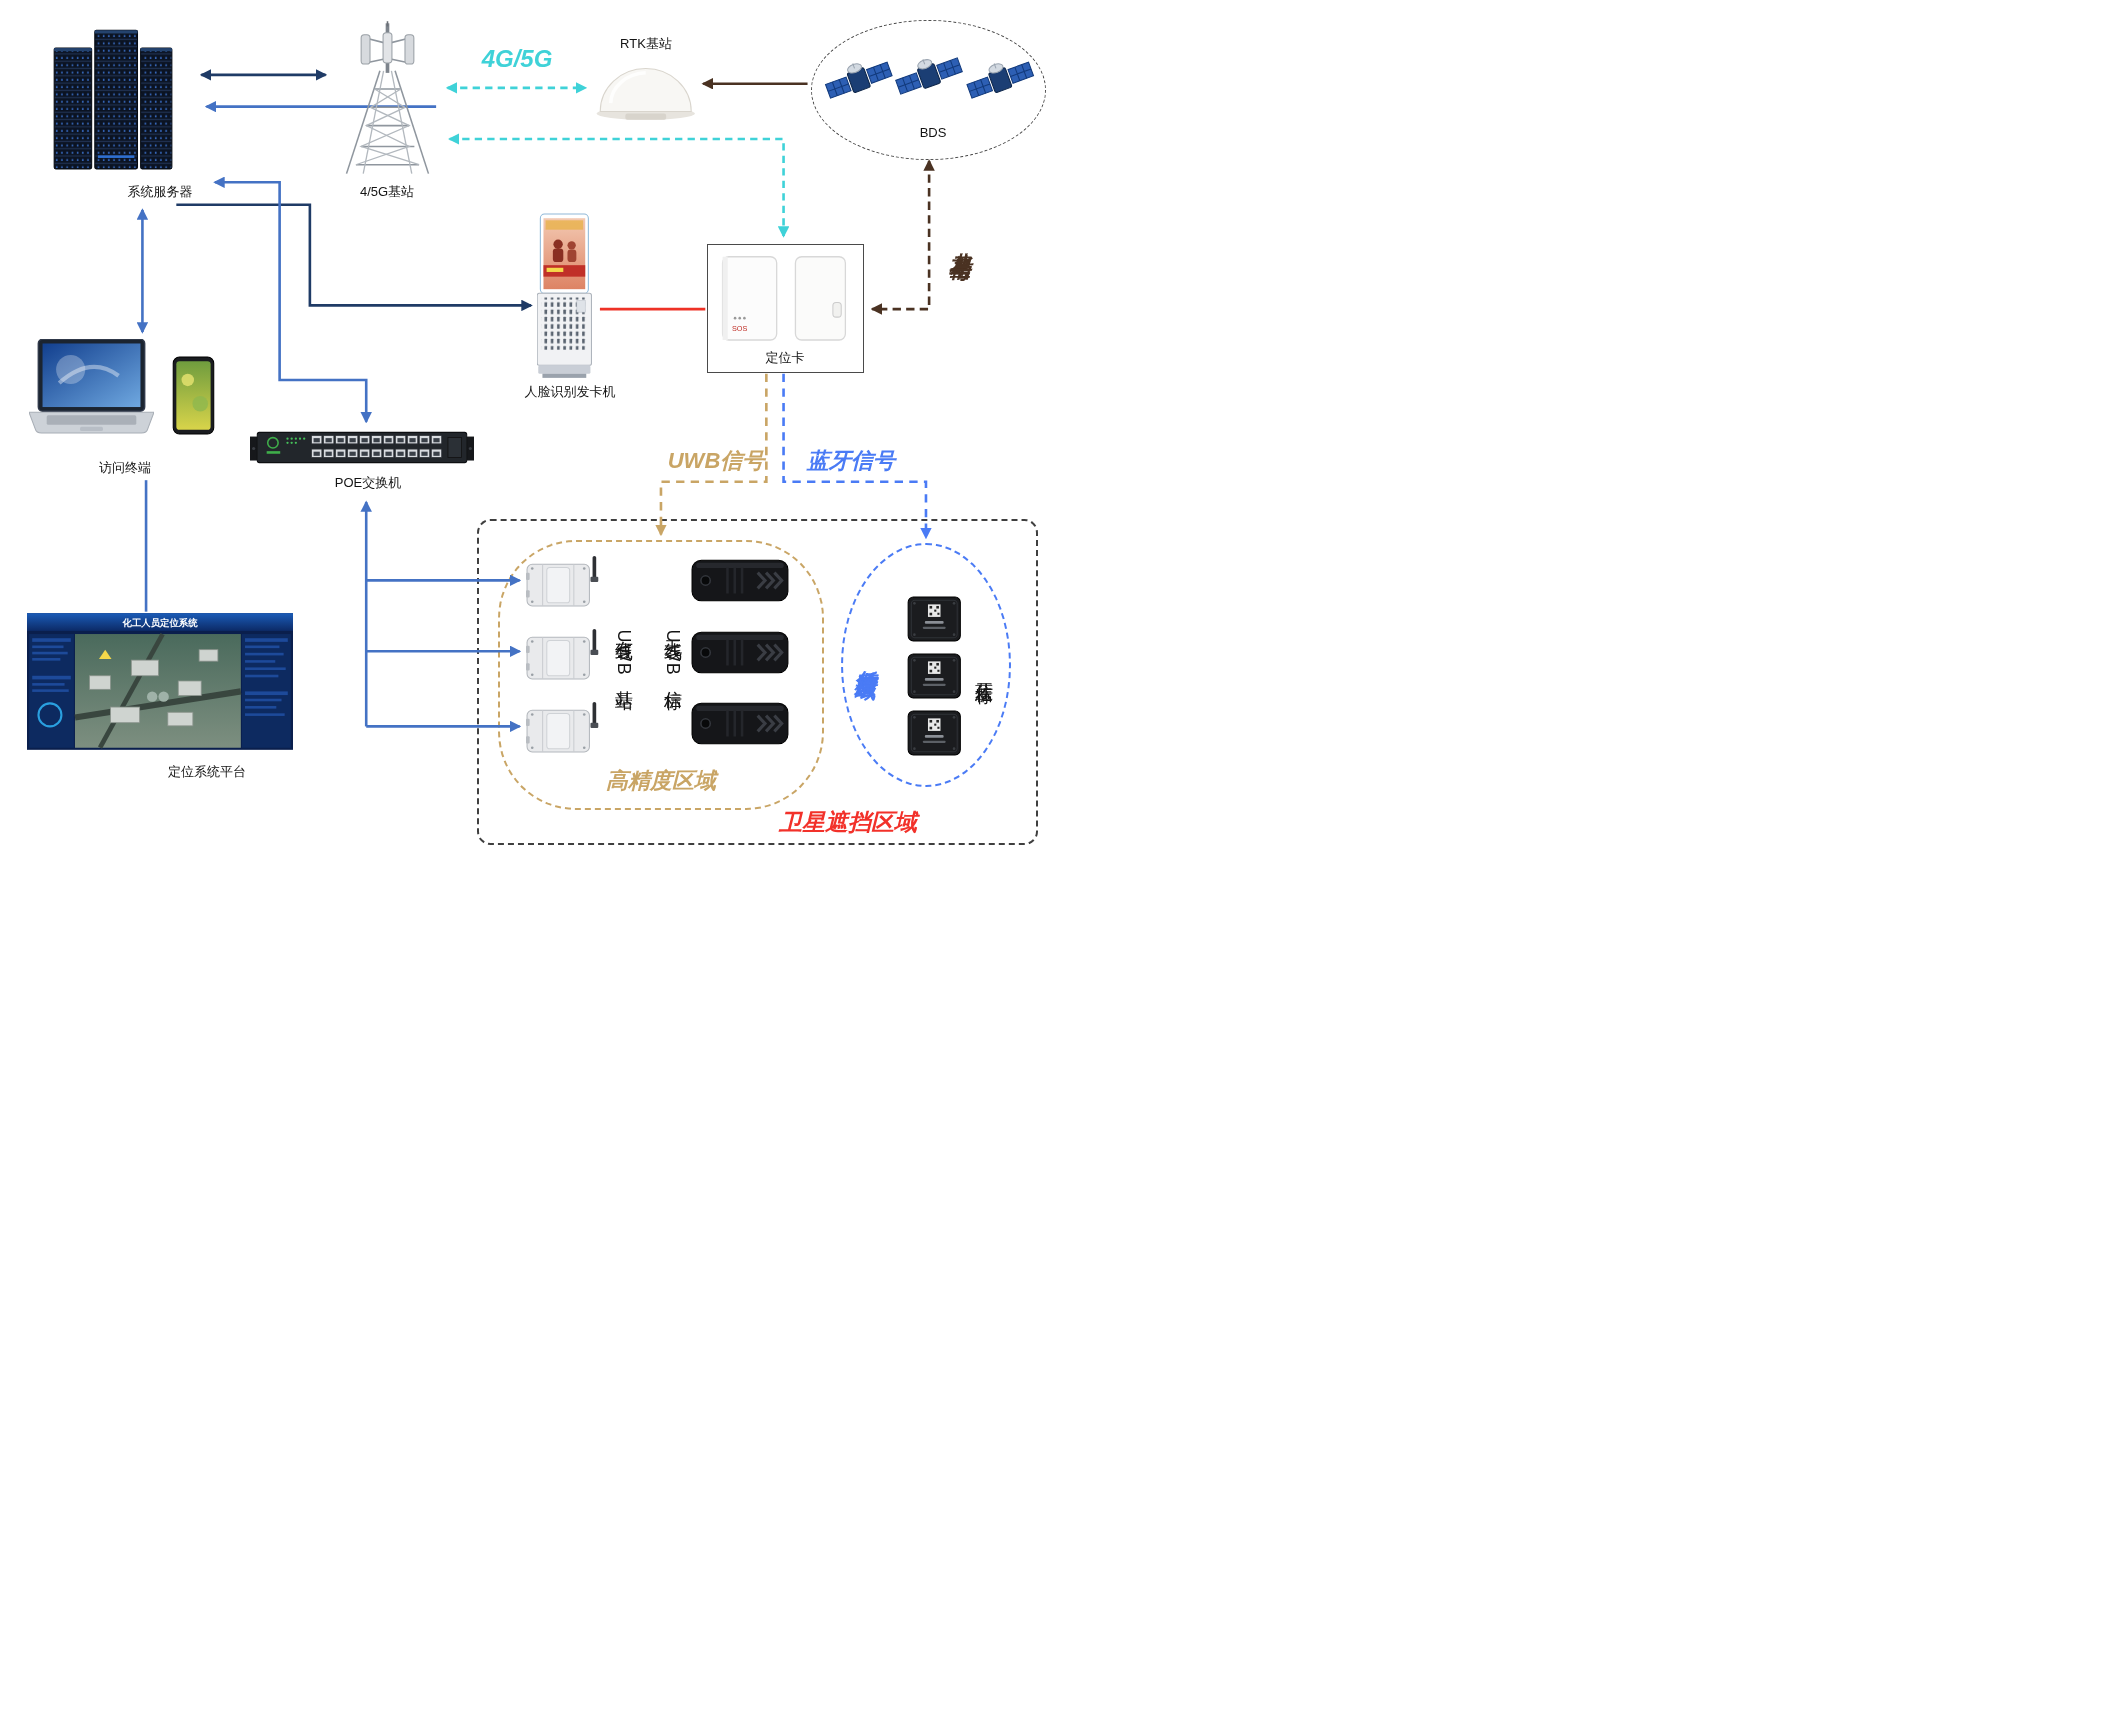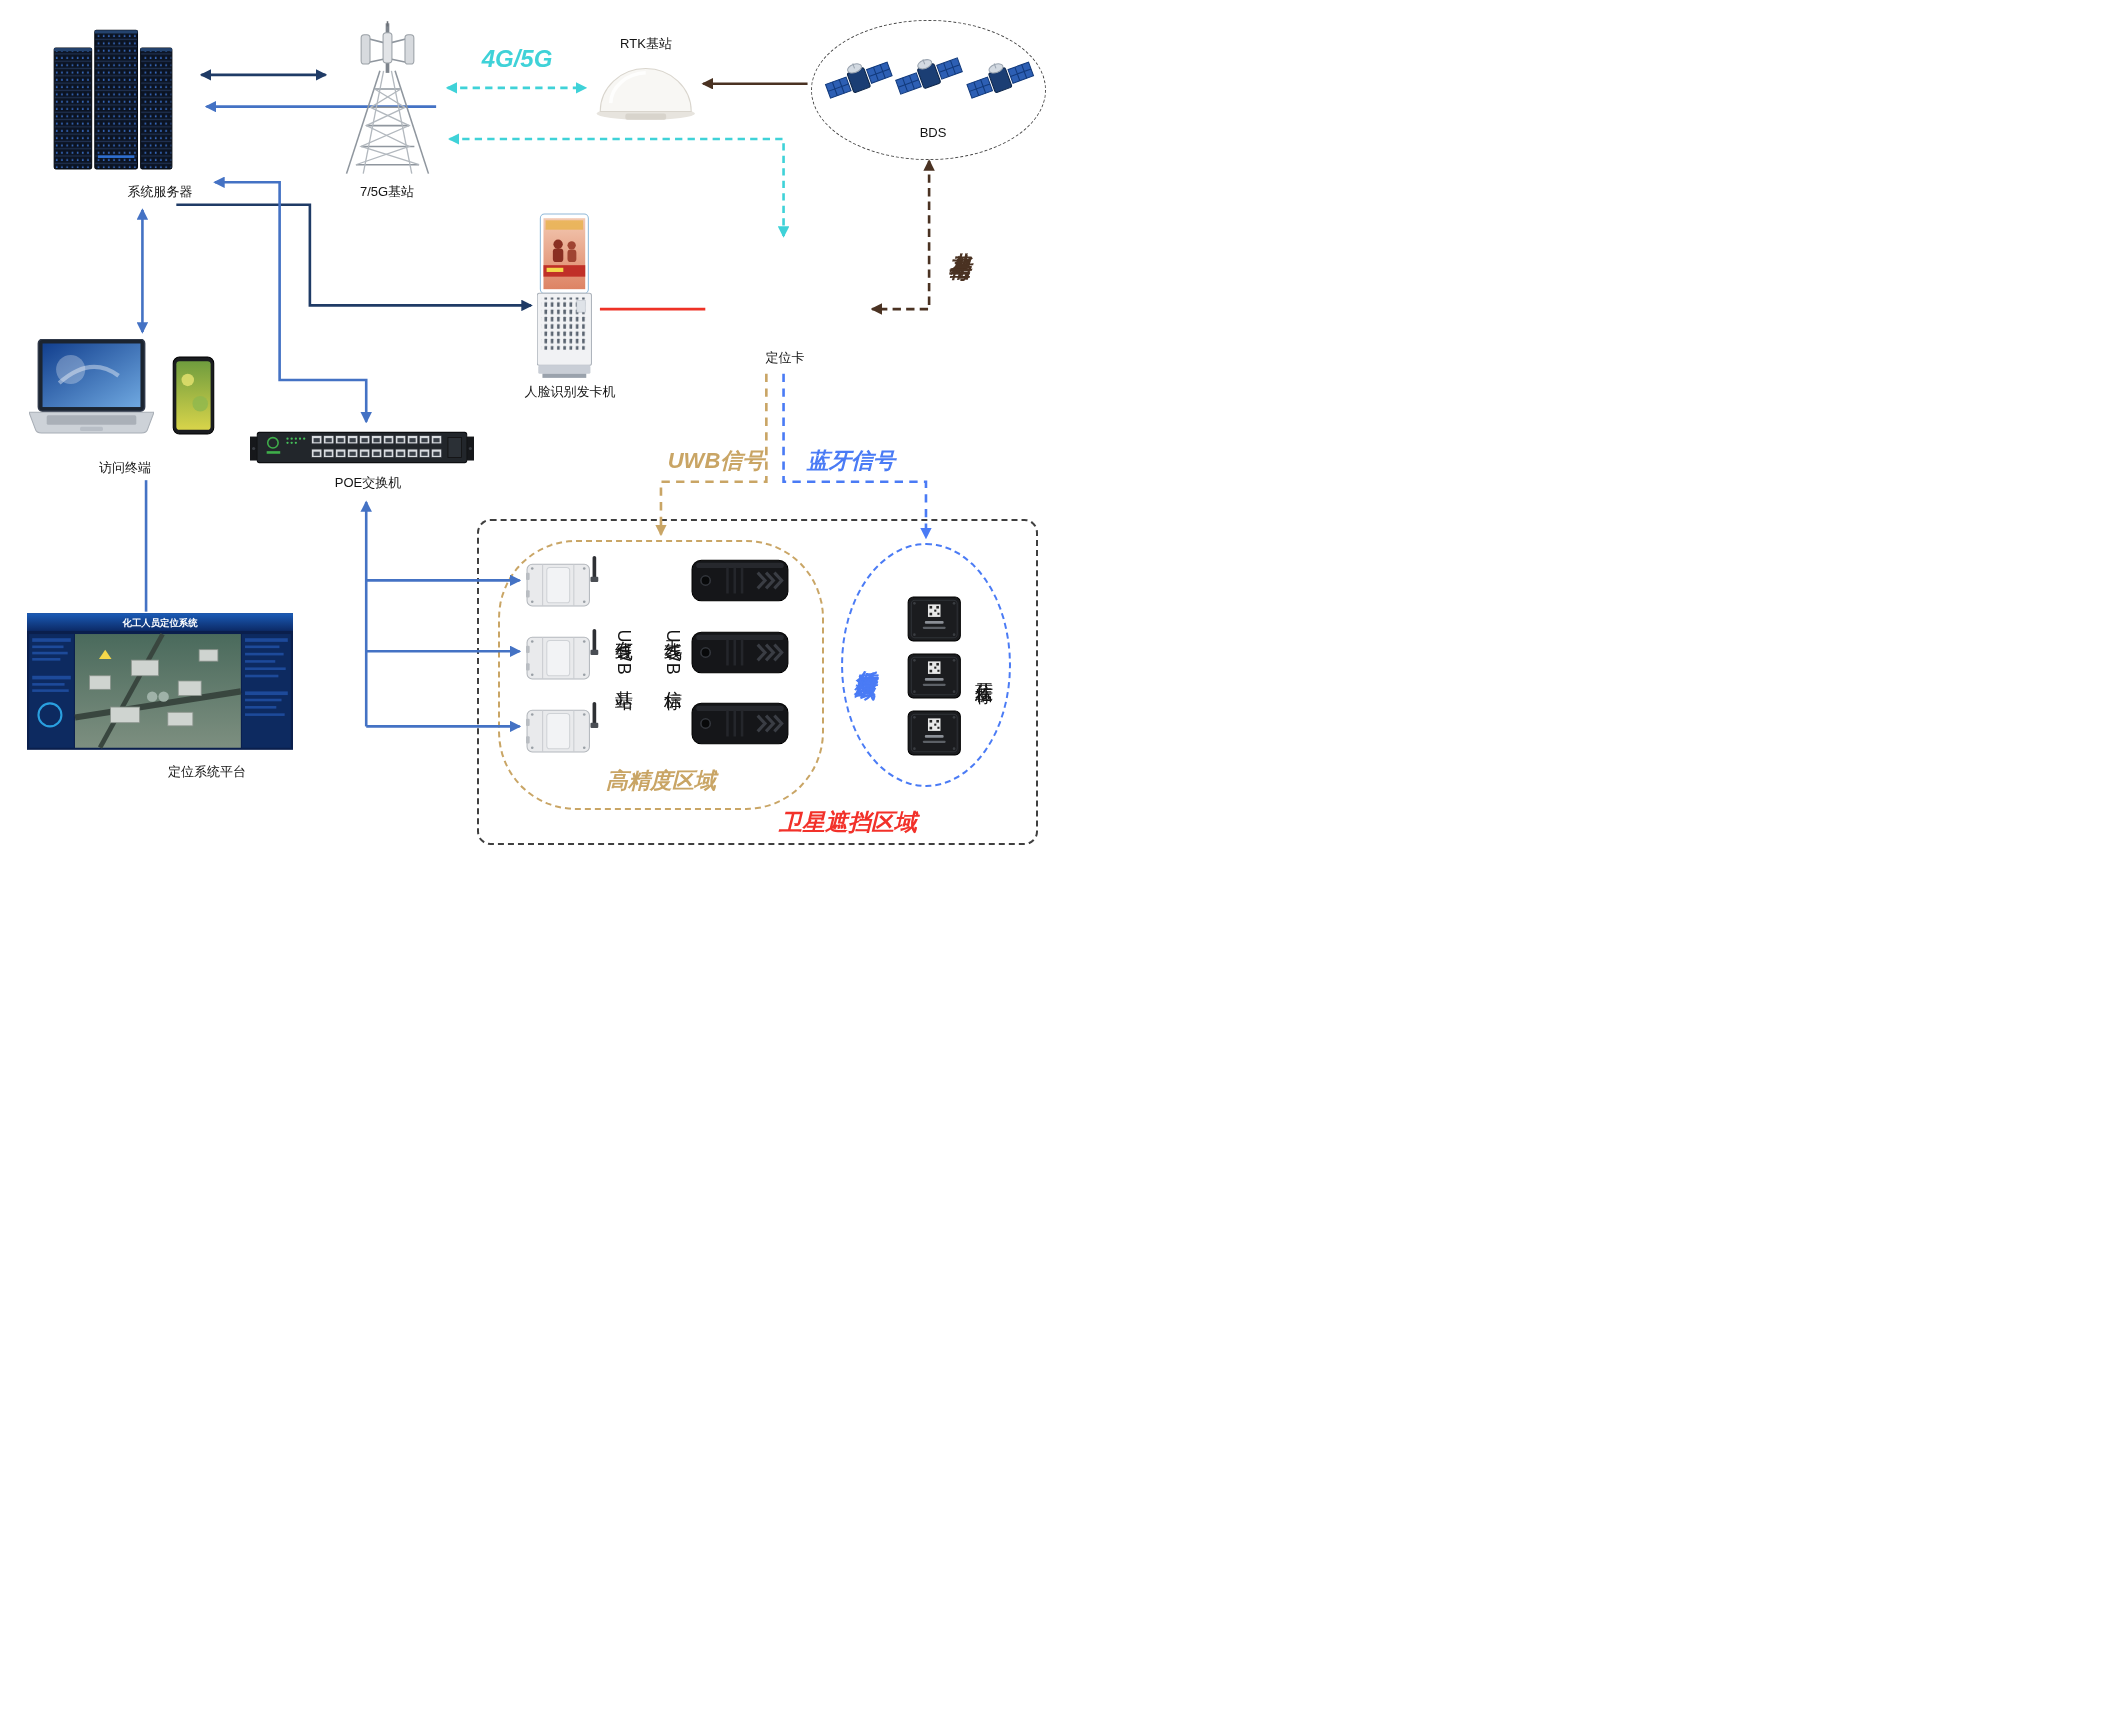--- a/index.html
+++ b/index.html
@@ -171,20 +171,32 @@
       <rect x="12" y="100" width="80" height="22" fill="#c03028"></rect>
       <rect x="18" y="105" width="32" height="8" fill="#f5d84a"></rect>
       <rect x="0" y="154" width="104" height="138" rx="4" fill="#f1f2f4" stroke="#aeb4bc" stroke-width="2"></rect>
       <rect x="8" y="162" width="88" height="100" fill="url(#vent)"></rect>
       <rect x="76" y="168" width="16" height="22" fill="#dfe3e8" stroke="#b8bec6"></rect>
       <rect x="2" y="292" width="100" height="16" rx="3" fill="#c9ced6"></rect>
       <rect x="10" y="308" width="84" height="8" fill="#9aa2ac"></rect>
     </svg>
   </div>
 
+  <div class="cardbox">
+    <svg width="153" height="126" viewBox="0 0 294 241">
+      <rect x="28" y="22" width="104" height="160" rx="12" fill="#fcfcfc" stroke="#d8d8d8" stroke-width="2.5"></rect>
+      <rect x="28" y="22" width="10" height="160" fill="#f0f0f0"></rect>
+      <circle cx="52" cy="140" r="2.5" fill="#999"></circle>
+        <circle cx="61" cy="140" r="2.5" fill="#999"></circle>
+        <circle cx="70" cy="140" r="2.5" fill="#999"></circle>
+      <text x="46" y="164" font-size="14" fill="#c03028">SOS</text>
+      <rect x="168" y="22" width="96" height="160" rx="12" fill="#fbfbfa" stroke="#d8d8d8" stroke-width="2.5"></rect>
+      <rect x="240" y="110" width="16" height="28" rx="6" fill="#f1f1ef" stroke="#cccccc" stroke-width="2"></rect>
+    </svg>
+  </div>
 
   <div class="dev" style="left:29px;top:339px;">
     <svg width="125" height="97" viewBox="0 0 240 185">
       <defs>
         <linearGradient id="lap" x1="0" y1="0" x2="1" y2="1">
           <stop offset="0" stop-color="#123f8e"></stop>
             <stop offset="1" stop-color="#6fa8e0"></stop>
         </linearGradient>
       </defs>
       <rect x="18" y="0" width="204" height="138" rx="8" fill="#1b2430" stroke="#30394a" stroke-width="3"></rect>
@@ -440,21 +452,21 @@
       <rect x="34" y="50" width="36" height="5" rx="2" fill="#8b8f96"></rect>
       <rect x="30" y="61" width="44" height="4" rx="2" fill="#5c6066"></rect>
       <circle cx="14" cy="16" r="2.5" fill="#3a3d42"></circle>
         <circle cx="90" cy="16" r="2.5" fill="#3a3d42"></circle>
       <circle cx="14" cy="76" r="2.5" fill="#3a3d42"></circle>
         <circle cx="90" cy="76" r="2.5" fill="#3a3d42"></circle>
     </svg>
   </div>
 
   <div class="lbl" style="left:112px;top:192px;margin-left:48px;">系统服务器</div>
-  <div class="lbl" style="left:387px;top:192px;">7/5G基站</div>
+  <div class="lbl" style="left:387px;top:192px;">4/5G基站</div>
   <div class="lbl bold" style="left:517px;top:59px;font-size:24px;color:#3fd2d8;">4G/5G</div>
   <div class="lbl" style="left:646px;top:44px;">RTK基站</div>
   <div class="lbl" style="left:933px;top:132px;">BDS</div>
   <div class="lbl v bold" style="left:960px;top:241px;font-size:21px;color:#4a3222;">北斗卫星信号</div>
   <div class="lbl" style="left:570px;top:392px;">人脸识别发卡机</div>
   <div class="lbl" style="left:785px;top:358px;">定位卡</div>
   <div class="lbl" style="left:125px;top:468px;">访问终端</div>
   <div class="lbl" style="left:368px;top:483px;">POE交换机</div>
   <div class="lbl bold" style="left:716px;top:461px;font-size:22px;color:#c9a565;">UWB信号</div>
   <div class="lbl bold" style="left:851px;top:461px;font-size:22px;color:#4a7bf5;">蓝牙信号</div>

